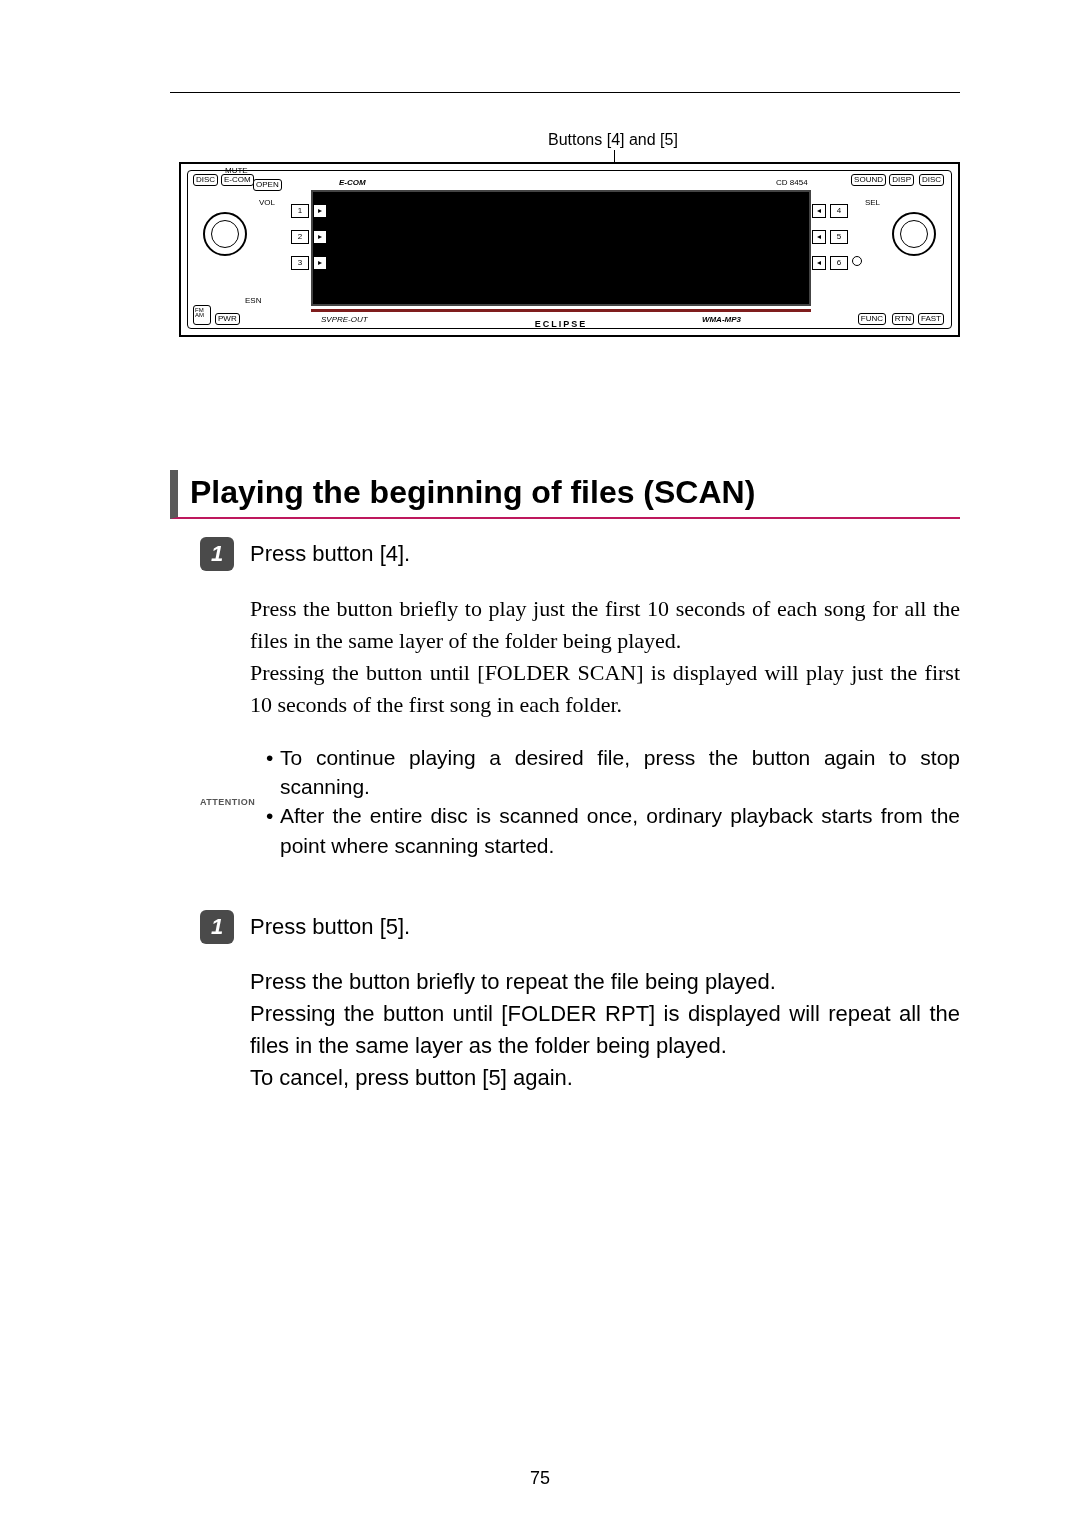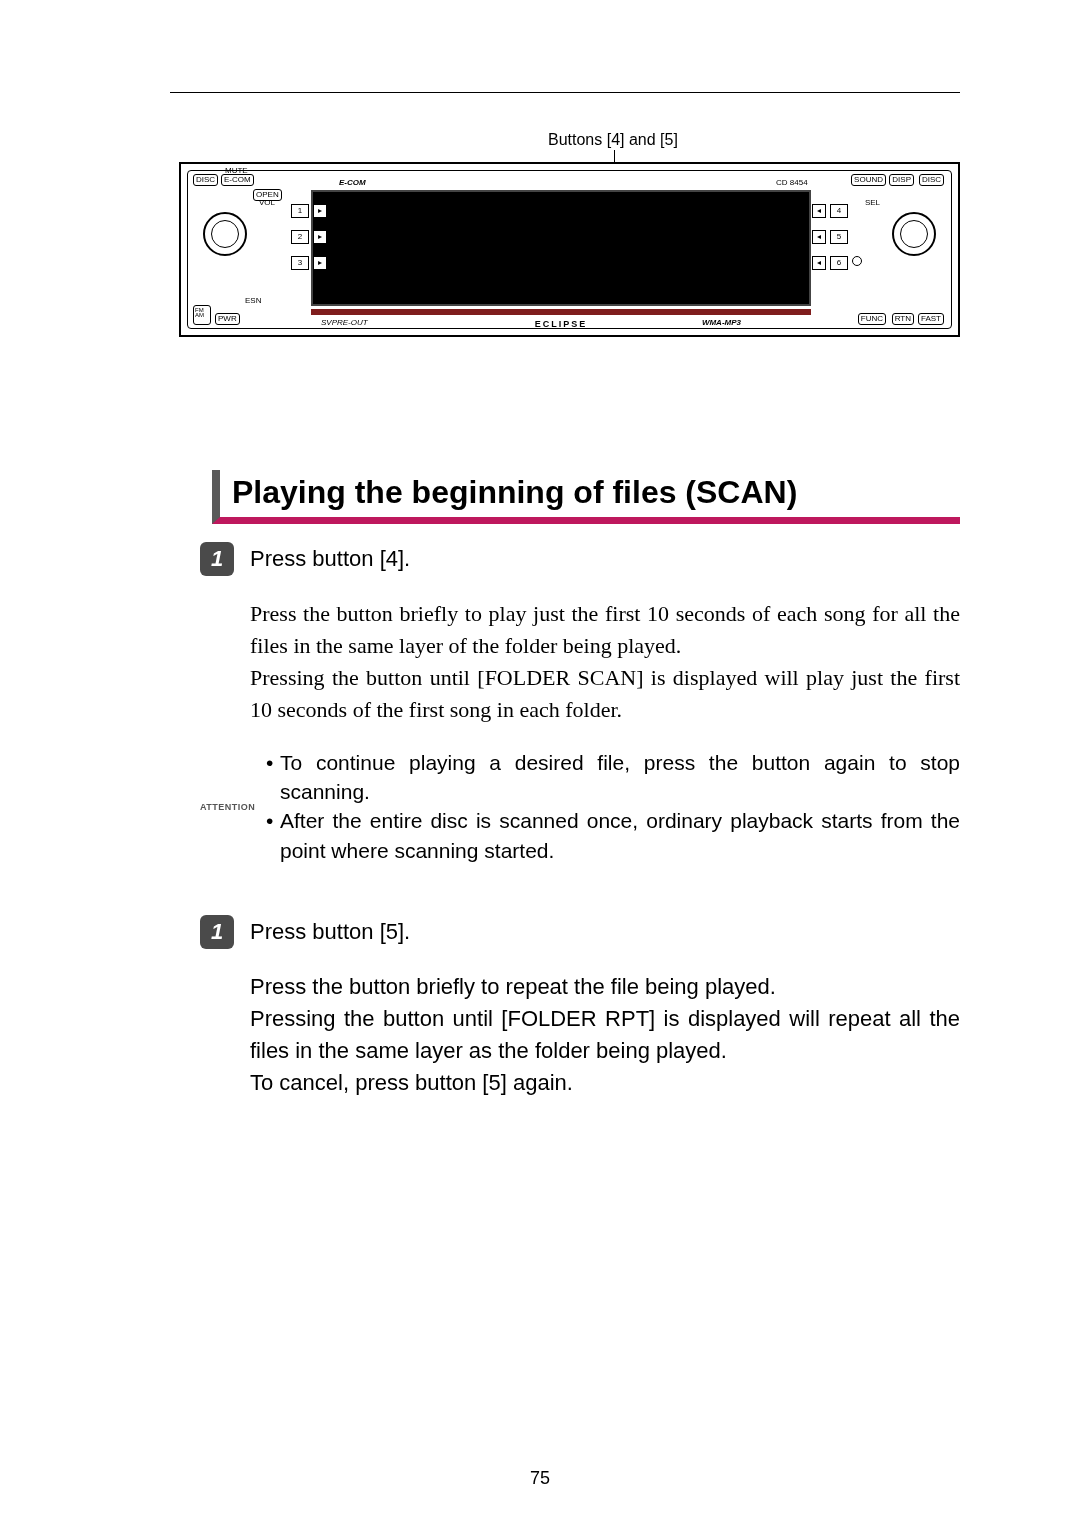--- a/index.html
+++ b/index.html
@@ -13,27 +13,27 @@
   
   .device-wrap { position: absolute; top: 162px; left: 179px; width: 781px; height: 175px; border: 2px solid #000; background: #fff; }
   .device-inner { position:absolute; inset:6px; border:1px solid #000; border-radius:4px; }
   .display { position: absolute; top: 12px; left: 130px; width: 500px; height: 116px; background: #000; border: 2px solid #444; }
   .small-label { position:absolute; font-size:8px; font-family: Arial; color:#000; }
   .knob { position:absolute; width:44px; height:44px; border:2px solid #000; border-radius:50%; background:#fff; }
   .knob::after{content:""; position:absolute; inset:6px; border:1px solid #000; border-radius:50%;}
   .tinybtn { position:absolute; font-size:8px; border:1px solid #000; border-radius:3px; background:#fff; padding:0 2px; line-height:10px; height:12px;}
   .rowbtn { position:absolute; width:18px; height:14px; border:1px solid #000; background:#fff; font-size:8px; text-align:center; line-height:12px;}
   .arrowbtn{ position:absolute; width:14px; height:14px; border:1px solid #000; background:#fff; font-size:8px; text-align:center; line-height:12px;}
-  .bottom-strip{position:absolute; left:130px; bottom:8px; width:500px; height:18px; border-top:6px solid #7f1d1d;}
+  .bottom-strip{position:absolute; left:130px; bottom:8px; width:500px; height:18px; border-top:3px solid #7f1d1d;}
   .brand{position:absolute; left:50%; transform:translateX(-50%); bottom:-2px; font-size:9px; letter-spacing:2px; font-weight:bold;}
 
   
   .section { margin-top: 400px; }
   .section2 { margin-top: 50px; }
-  .section-title { border-left: 8px solid #5a5a5a; border-bottom: 7px solid #be185d; padding: 4px 0 6px 12px; font-size: 32px; font-weight: bold; font-family: Arial, sans-serif; margin-left: 42px; }
+  .section-title { border-left: 8px solid #5a5a5a; border-bottom: 2px solid #be185d; padding: 4px 0 6px 12px; font-size: 32px; font-weight: bold; font-family: Arial, sans-serif; }
   .step-row { display:flex; margin-top:18px; padding-left:30px; }
   .step-num { width:34px; height:34px; background:#4a4a4a; color:#fff; border-radius:6px; font-size:22px; font-weight:bold; display:flex; align-items:center; justify-content:center; margin-right:16px; font-style: italic;}
   .step-head { font-size:22px; padding-top:4px; }
   .body-text { margin: 22px 0 0 80px; font-size:22px; line-height:1.45; text-align: justify; }
   .attention-row { display:flex; margin-top:22px; padding-left:30px; }
   .attention-icon { width:50px; flex-shrink:0; margin-right:16px; display:flex; flex-direction:row; align-items:center; }
   .attention-icon svg { width:44px; height:38px; }
   .attention-label { font-size:9px; font-weight:bold; letter-spacing:0.5px; margin-top:2px; color:#555;}
   .attention-text { font-size:21px; line-height:1.4; text-align: justify;}
   .bullet { display:flex; }
@@ -47,21 +47,21 @@
   <div class="header-line"></div>
 
   <div class="callout-label">Buttons [4] and [5]</div>
   <div class="callout-line"></div>
 
   <div class="device-wrap">
     <div class="device-inner"></div>
 
     <div class="tinybtn" style="top:10px; left:12px;">DISC</div>
     <div class="tinybtn" style="top:10px; left:40px;">E-COM</div>
-    <div class="tinybtn" style="top:25px; left:72px;text-align:center;">OPEN</div>
+    <div class="tinybtn" style="top:15px; left:72px;text-align:center;">OPEN</div>
     <span class="small-label" style="top:2px; left:44px;">MUTE</span>
 
     <div class="tinybtn" style="top:10px; right:72px;">SOUND</div>
     <div class="tinybtn" style="top:10px; right:44px;">DISP</div>
     <div class="tinybtn" style="top:10px; right:14px;">DISC</div>
 
     <div class="knob" style="top:48px; left:22px;"></div>
     <div class="knob" style="top:48px; right:22px;"></div>
     <span class="small-label" style="top:34px; left:78px;">VOL</span>
     <span class="small-label" style="top:34px; right:78px;">SEL</span>

